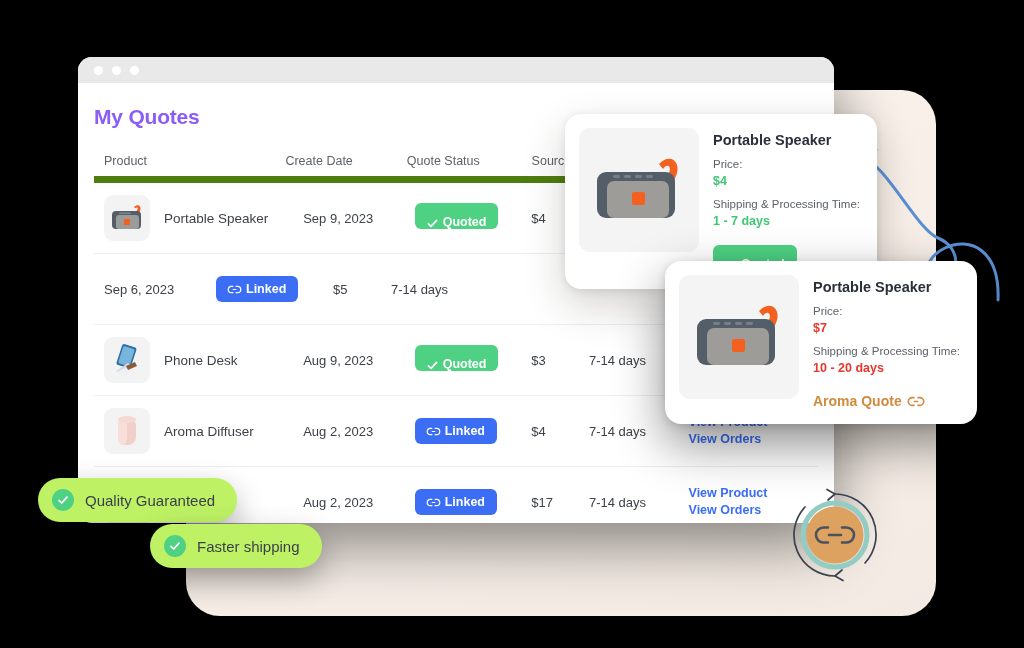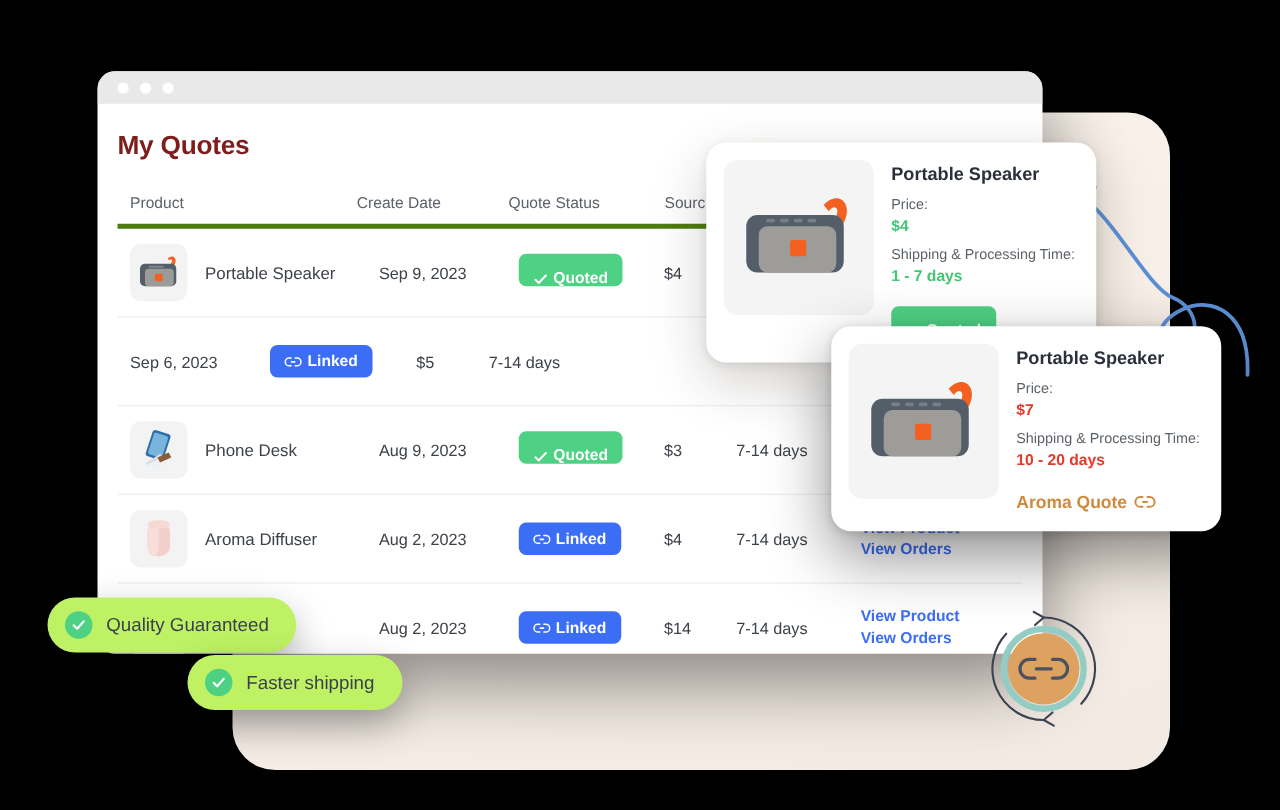--- a/index.html
+++ b/index.html
@@ -27,32 +27,32 @@
     box-shadow:0 22px 60px rgba(0,0,0,.45);
   }
   .titlebar{
     height:26px; background:#e9e9e9; display:flex; align-items:center;
     padding-left:16px; gap:9px;
   }
   .dot{ width:9px;height:9px;border-radius:50%;background:#fff; }
 
   .win-body{ padding:22px 0 0 0; height:440px; }
   .page-title{
-    font-size:21px; font-weight:bold; color:#7f1d1d;
+    font-size:21px; font-weight:bold; color:#8b5cf6;
     padding:0 0 0 16px; margin-left:0; letter-spacing:-.2px;
   }
 
   
   .tbl{ width:100%; margin-top:16px; padding:0 16px; }
   .row{
     display:flex; align-items:center; height:71px;
     border-bottom:1px solid #edeef0;
     padding-left:10px;
   }
-  .row.head{ height:38px; border-bottom:4px solid #4d7c0f;gap:45px; }
+  .row.head{ height:38px; border-bottom:7px solid #4d7c0f;gap:45px; }
   .head .c{ font-size:12.5px; color:#5d6269; font-weight:normal; }
 
   .c-product{ width:200px; display:flex; align-items:center; gap:14px; }
   .c-date{ width:112px; }
   .c-status{ width:117px; }
   .c-price{ width:58px; }
   .c-ship{ width:100px; }
   .c-links{ width:130px; }
 
   .cell{ font-size:13px; color:#3d4148; }
@@ -258,21 +258,21 @@
           </div>
           <div class="c-date cell">Aug 2, 2023</div>
           <div class="c-status">
             <span class="pill linked">
               <svg width="13" height="11" viewBox="0 0 16 11">
                   <path d="M6.4 5.5 H9.6 M6 1.6 H4.2 A3.9 3.9 0 0 0 4.2 9.4 H6 M10 1.6 H11.8 A3.9 3.9 0 0 1 11.8 9.4 H10" stroke="#fff" stroke-width="1.5" fill="none" stroke-linecap="round"></path>
                 </svg>
               <span>Linked</span>
             </span>
           </div>
-          <div class="c-price cell">$14</div>
+          <div class="c-price cell">$17</div>
           <div class="c-ship cell">7-14 days</div>
           <div class="c-links">
             <a class="link">View Product</a>
             <a class="link">View Orders</a>
           </div>
         </div>
 
       </div>
     </div>
   </div>

